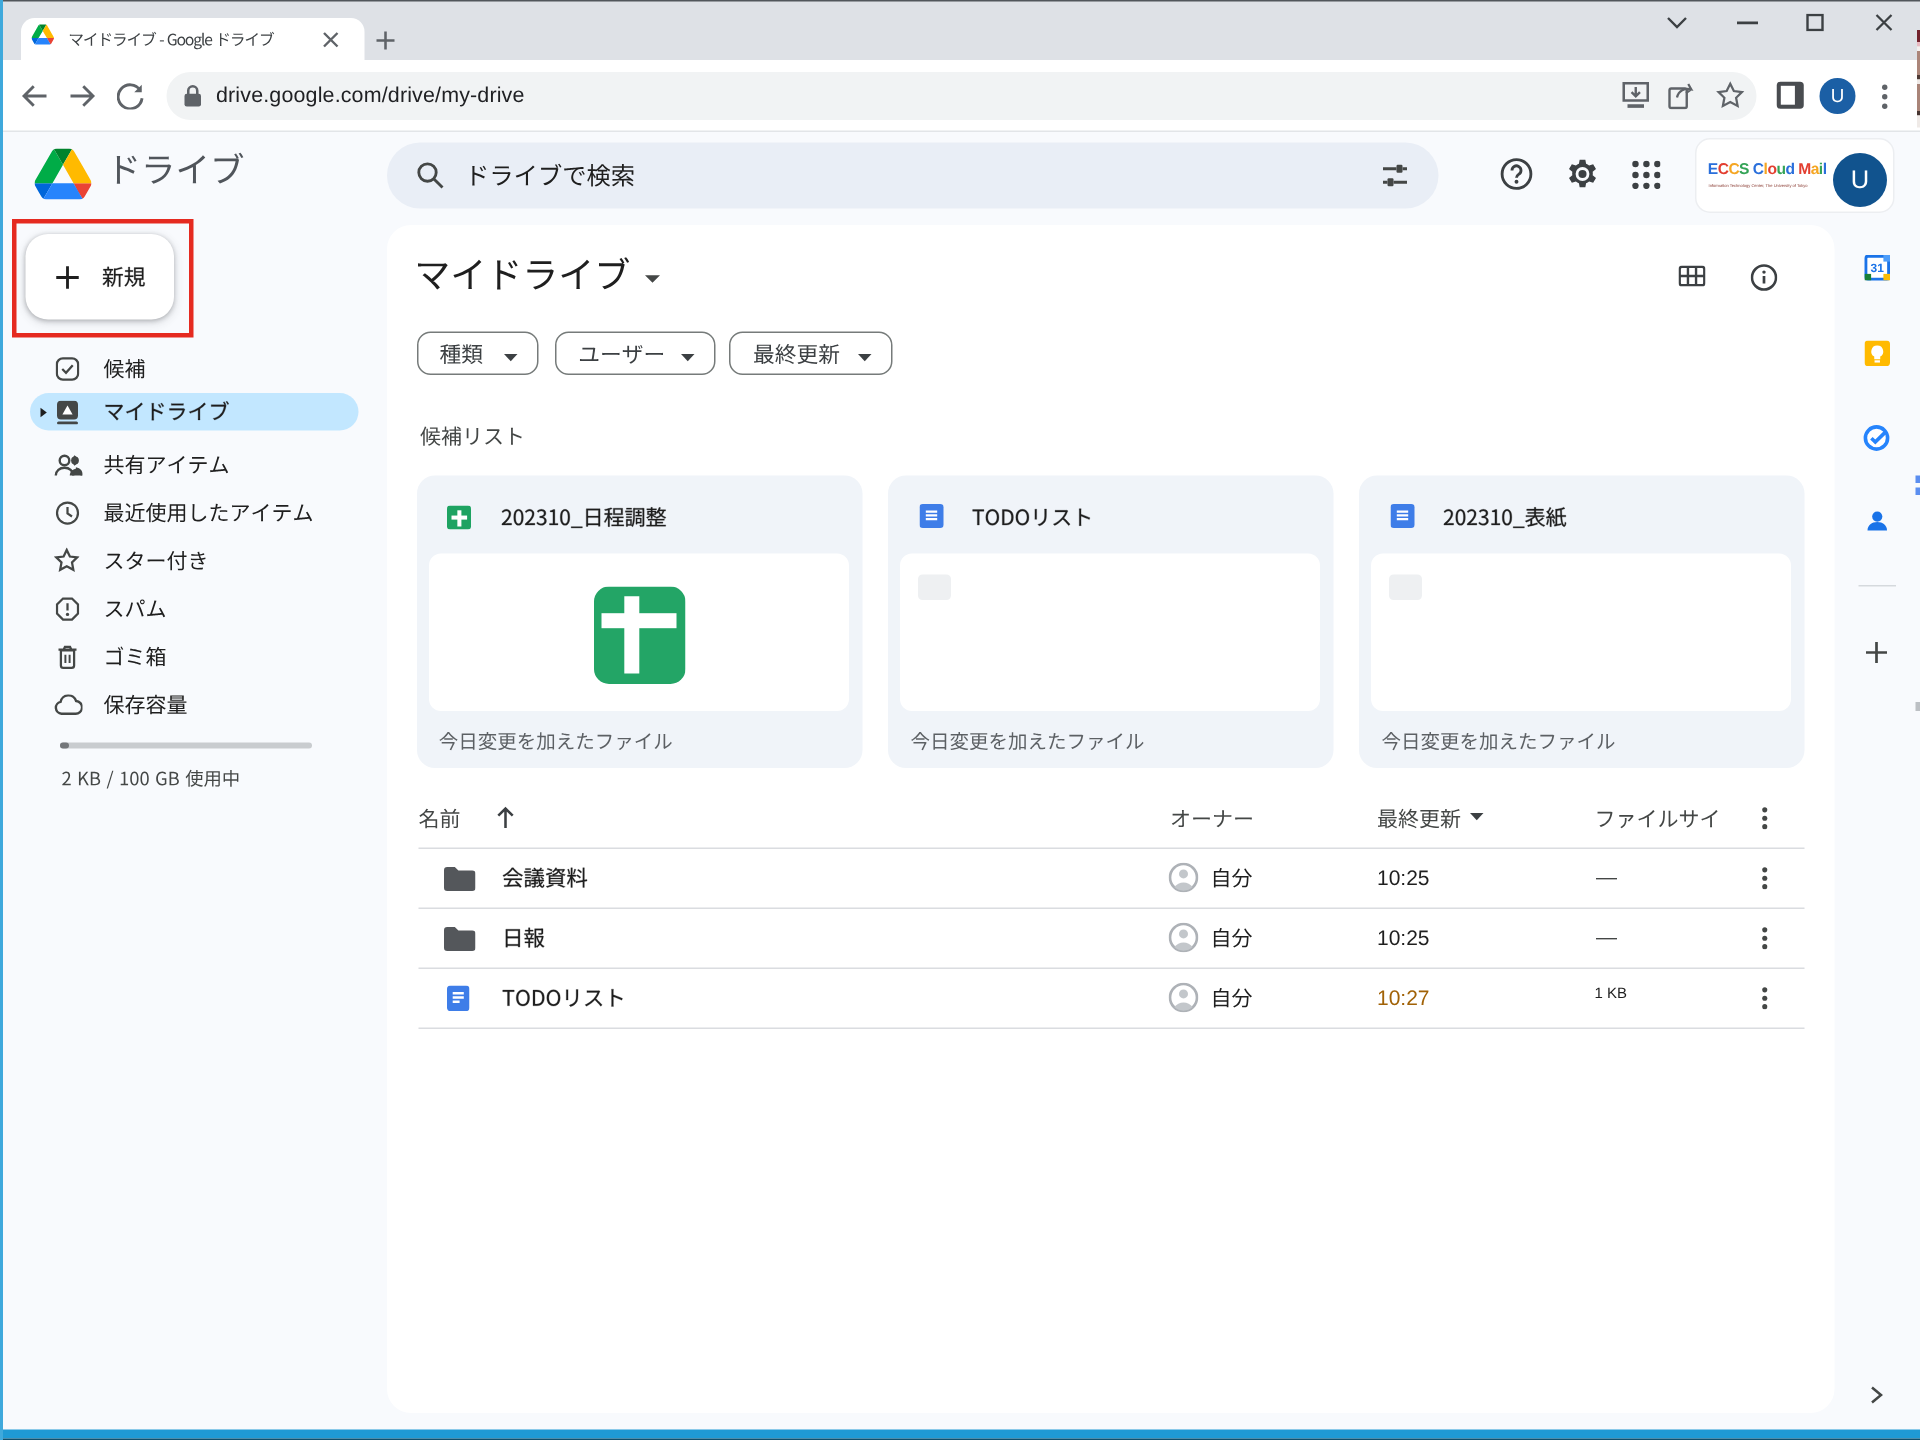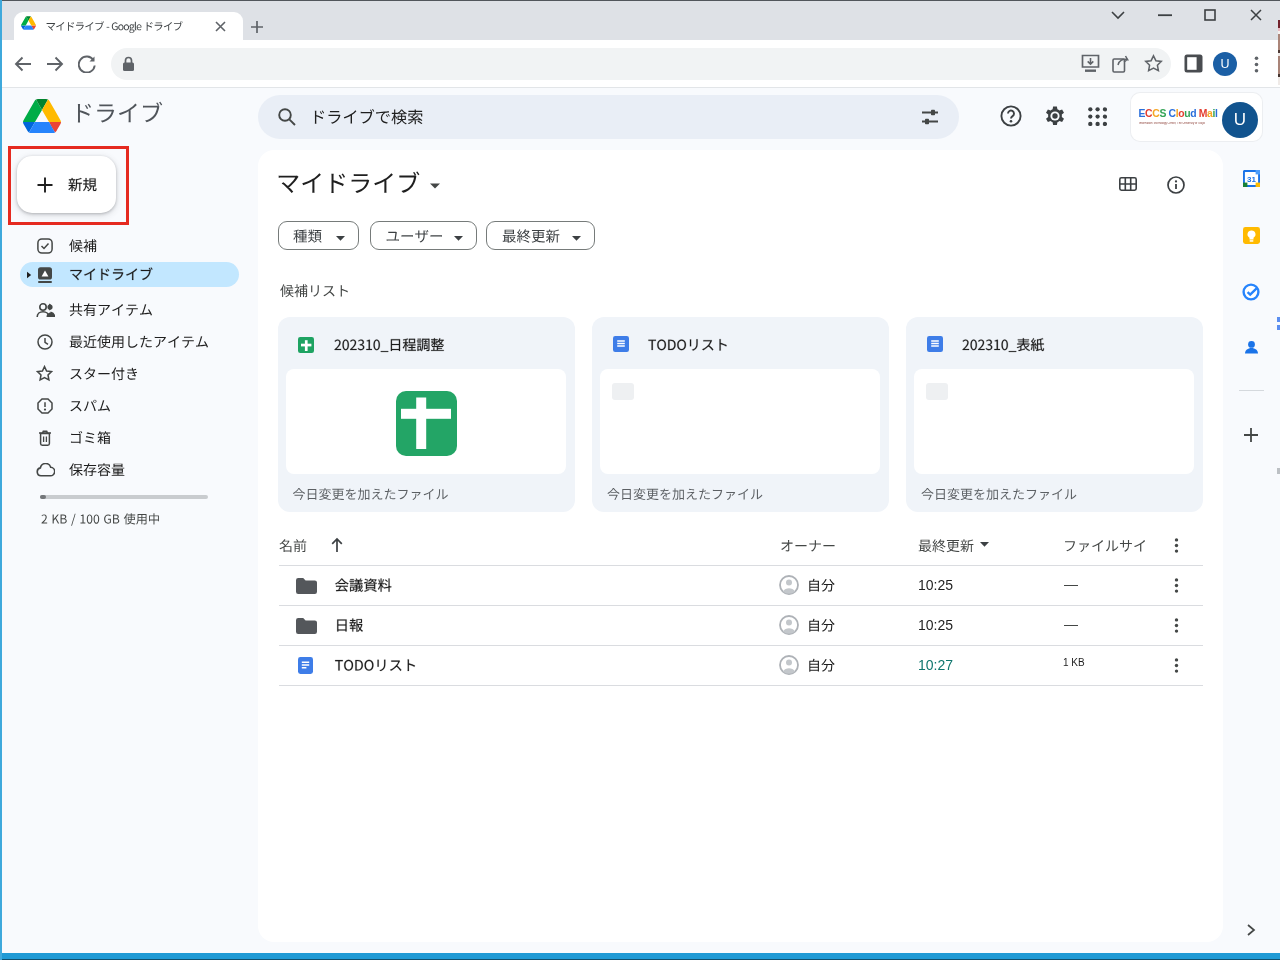--- a/index.html
+++ b/index.html
@@ -7,20 +7,21 @@
 <body>
 <div class="abs" style="left:0;top:0;width:1280px;height:960px;background:#fff">
 
 <div class="abs" style="left:0;top:0;width:1280px;height:40px;background:#dee1e6"></div>
 <div class="abs" style="left:0;top:0;width:1280px;height:1px;background:#51565b"></div>
 <div class="abs" style="left:14px;top:12px;width:229px;height:28px;background:#fff;border-radius:9px 9px 0 0"></div>
 
 <div class="abs" style="left:0;top:40px;width:1280px;height:48px;background:#fff"></div>
 <div class="abs" style="left:0;top:87px;width:1280px;height:1px;background:#e2e5e8"></div>
 <div class="abs" style="left:111px;top:48px;width:1060px;height:32px;background:#f1f3f4;border-radius:16px"></div>
+<div class="abs" style="left:144px;top:55.5px;width:400px;height:18px;font-size:14.3px;color:#202124;letter-spacing:0.1px">drive.google.com/drive/my-drive</div>
 
 <div class="abs" style="left:1277.5px;top:20px;width:2.5px;height:8px;background:#72222c"></div>
 <div class="abs" style="left:1277.5px;top:28px;width:2.5px;height:3px;background:#e8b9c0"></div>
 <div class="abs" style="left:1277.5px;top:31px;width:2.5px;height:3px;background:#f5f0ee"></div>
 <div class="abs" style="left:1277.5px;top:34px;width:2.5px;height:16px;background:#ab8579"></div>
 <div class="abs" style="left:1277.5px;top:50px;width:2.5px;height:3px;background:#4d3a35"></div>
 <div class="abs" style="left:1277.5px;top:53px;width:2.5px;height:3px;background:#efe9e6"></div>
 <div class="abs" style="left:1277.5px;top:56px;width:2.5px;height:18px;background:#a98478"></div>
 <div class="abs" style="left:1277.5px;top:74px;width:2.5px;height:3px;background:#463530"></div>
 <div class="abs" style="left:1277.5px;top:77px;width:2.5px;height:8px;background:#efeae7"></div>
@@ -59,21 +60,21 @@
 <div class="abs" style="left:612px;top:383px;width:22px;height:17px;background:#eef0f2;border-radius:3px"></div>
 <div class="abs" style="left:926px;top:383px;width:22px;height:17px;background:#eef0f2;border-radius:3px"></div>
 
 <div class="abs" style="left:279px;top:565px;width:924px;height:1px;background:#dadce0"></div>
 <div class="abs" style="left:279px;top:605px;width:924px;height:1px;background:#dadce0"></div>
 <div class="abs" style="left:279px;top:645px;width:924px;height:1px;background:#dadce0"></div>
 <div class="abs" style="left:279px;top:685px;width:924px;height:1px;background:#dadce0"></div>
 
 <div class="abs" style="left:918px;top:577px;font-size:14px;color:#1f1f1f">10:25</div>
 <div class="abs" style="left:918px;top:617px;font-size:14px;color:#1f1f1f">10:25</div>
-<div class="abs" style="left:918px;top:657px;font-size:14px;color:#0f766e">10:27</div>
+<div class="abs" style="left:918px;top:657px;font-size:14px;color:#a16207">10:27</div>
 <div class="abs" style="left:1064px;top:576px;font-size:14px;color:#444746">—</div>
 <div class="abs" style="left:1064px;top:616px;font-size:14px;color:#444746">—</div>
 <div class="abs" style="left:1063px;top:657px;font-size:10px;color:#1f1f1f">1 KB</div>
 
 <div class="abs" style="left:1239px;top:390px;width:25px;height:1px;background:#d5d9dd"></div>
 
 <div class="abs" style="left:1277px;top:317px;width:3px;height:5px;background:#5b8ef0"></div>
 <div class="abs" style="left:1277px;top:325px;width:3px;height:5px;background:#5b8ef0"></div>
 <div class="abs" style="left:1277px;top:468px;width:3px;height:6px;background:#bcc0c4"></div>
 

